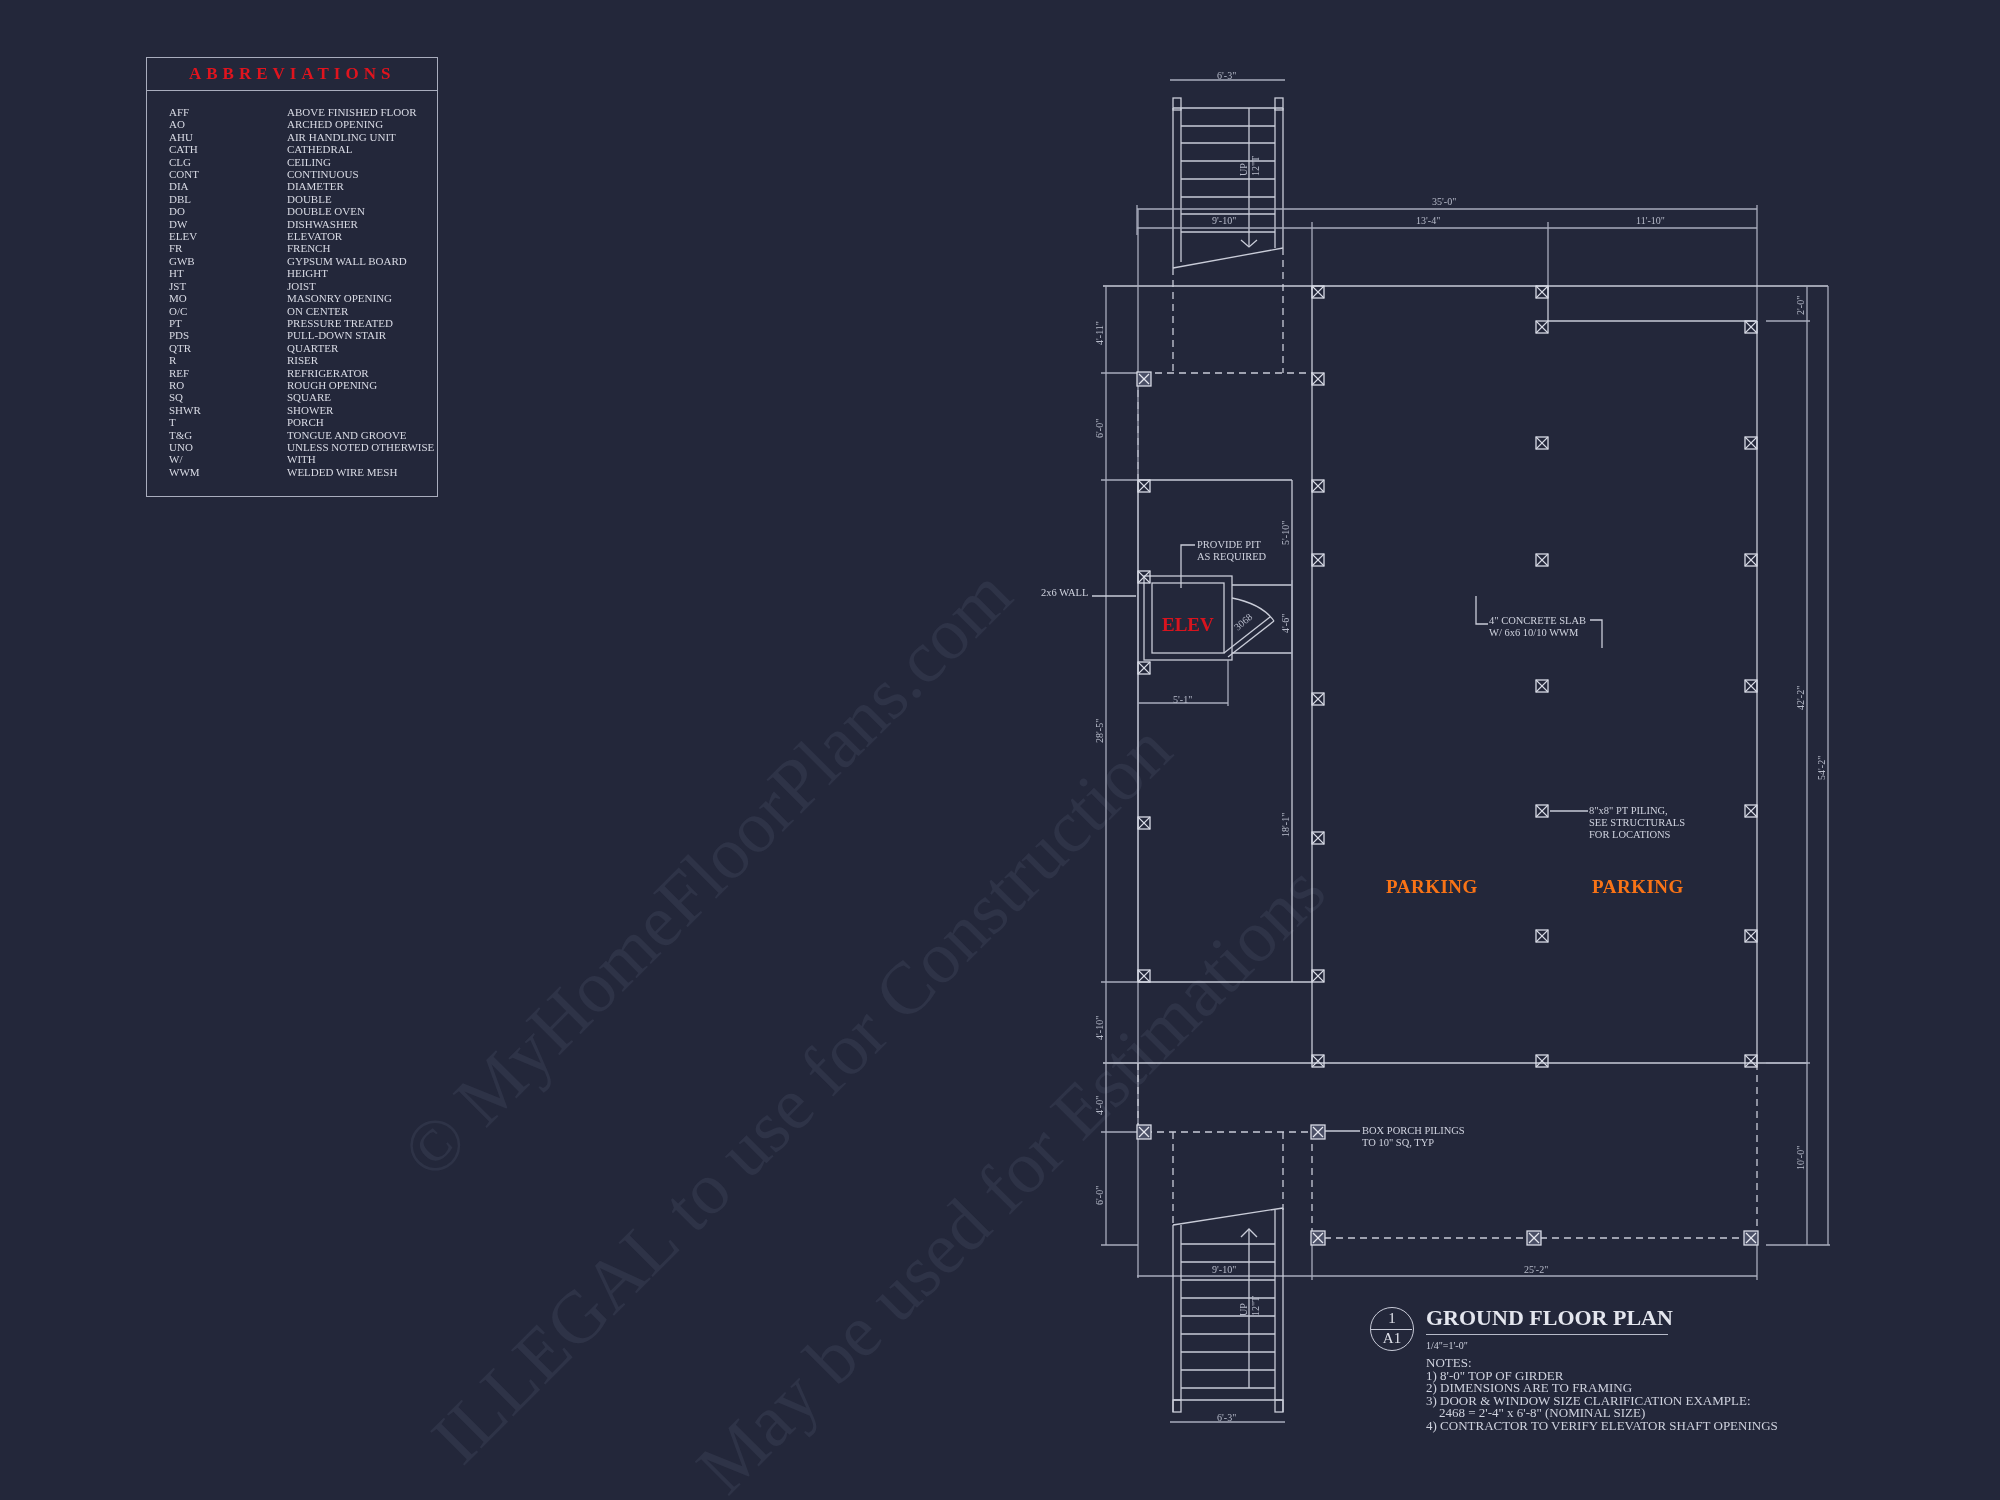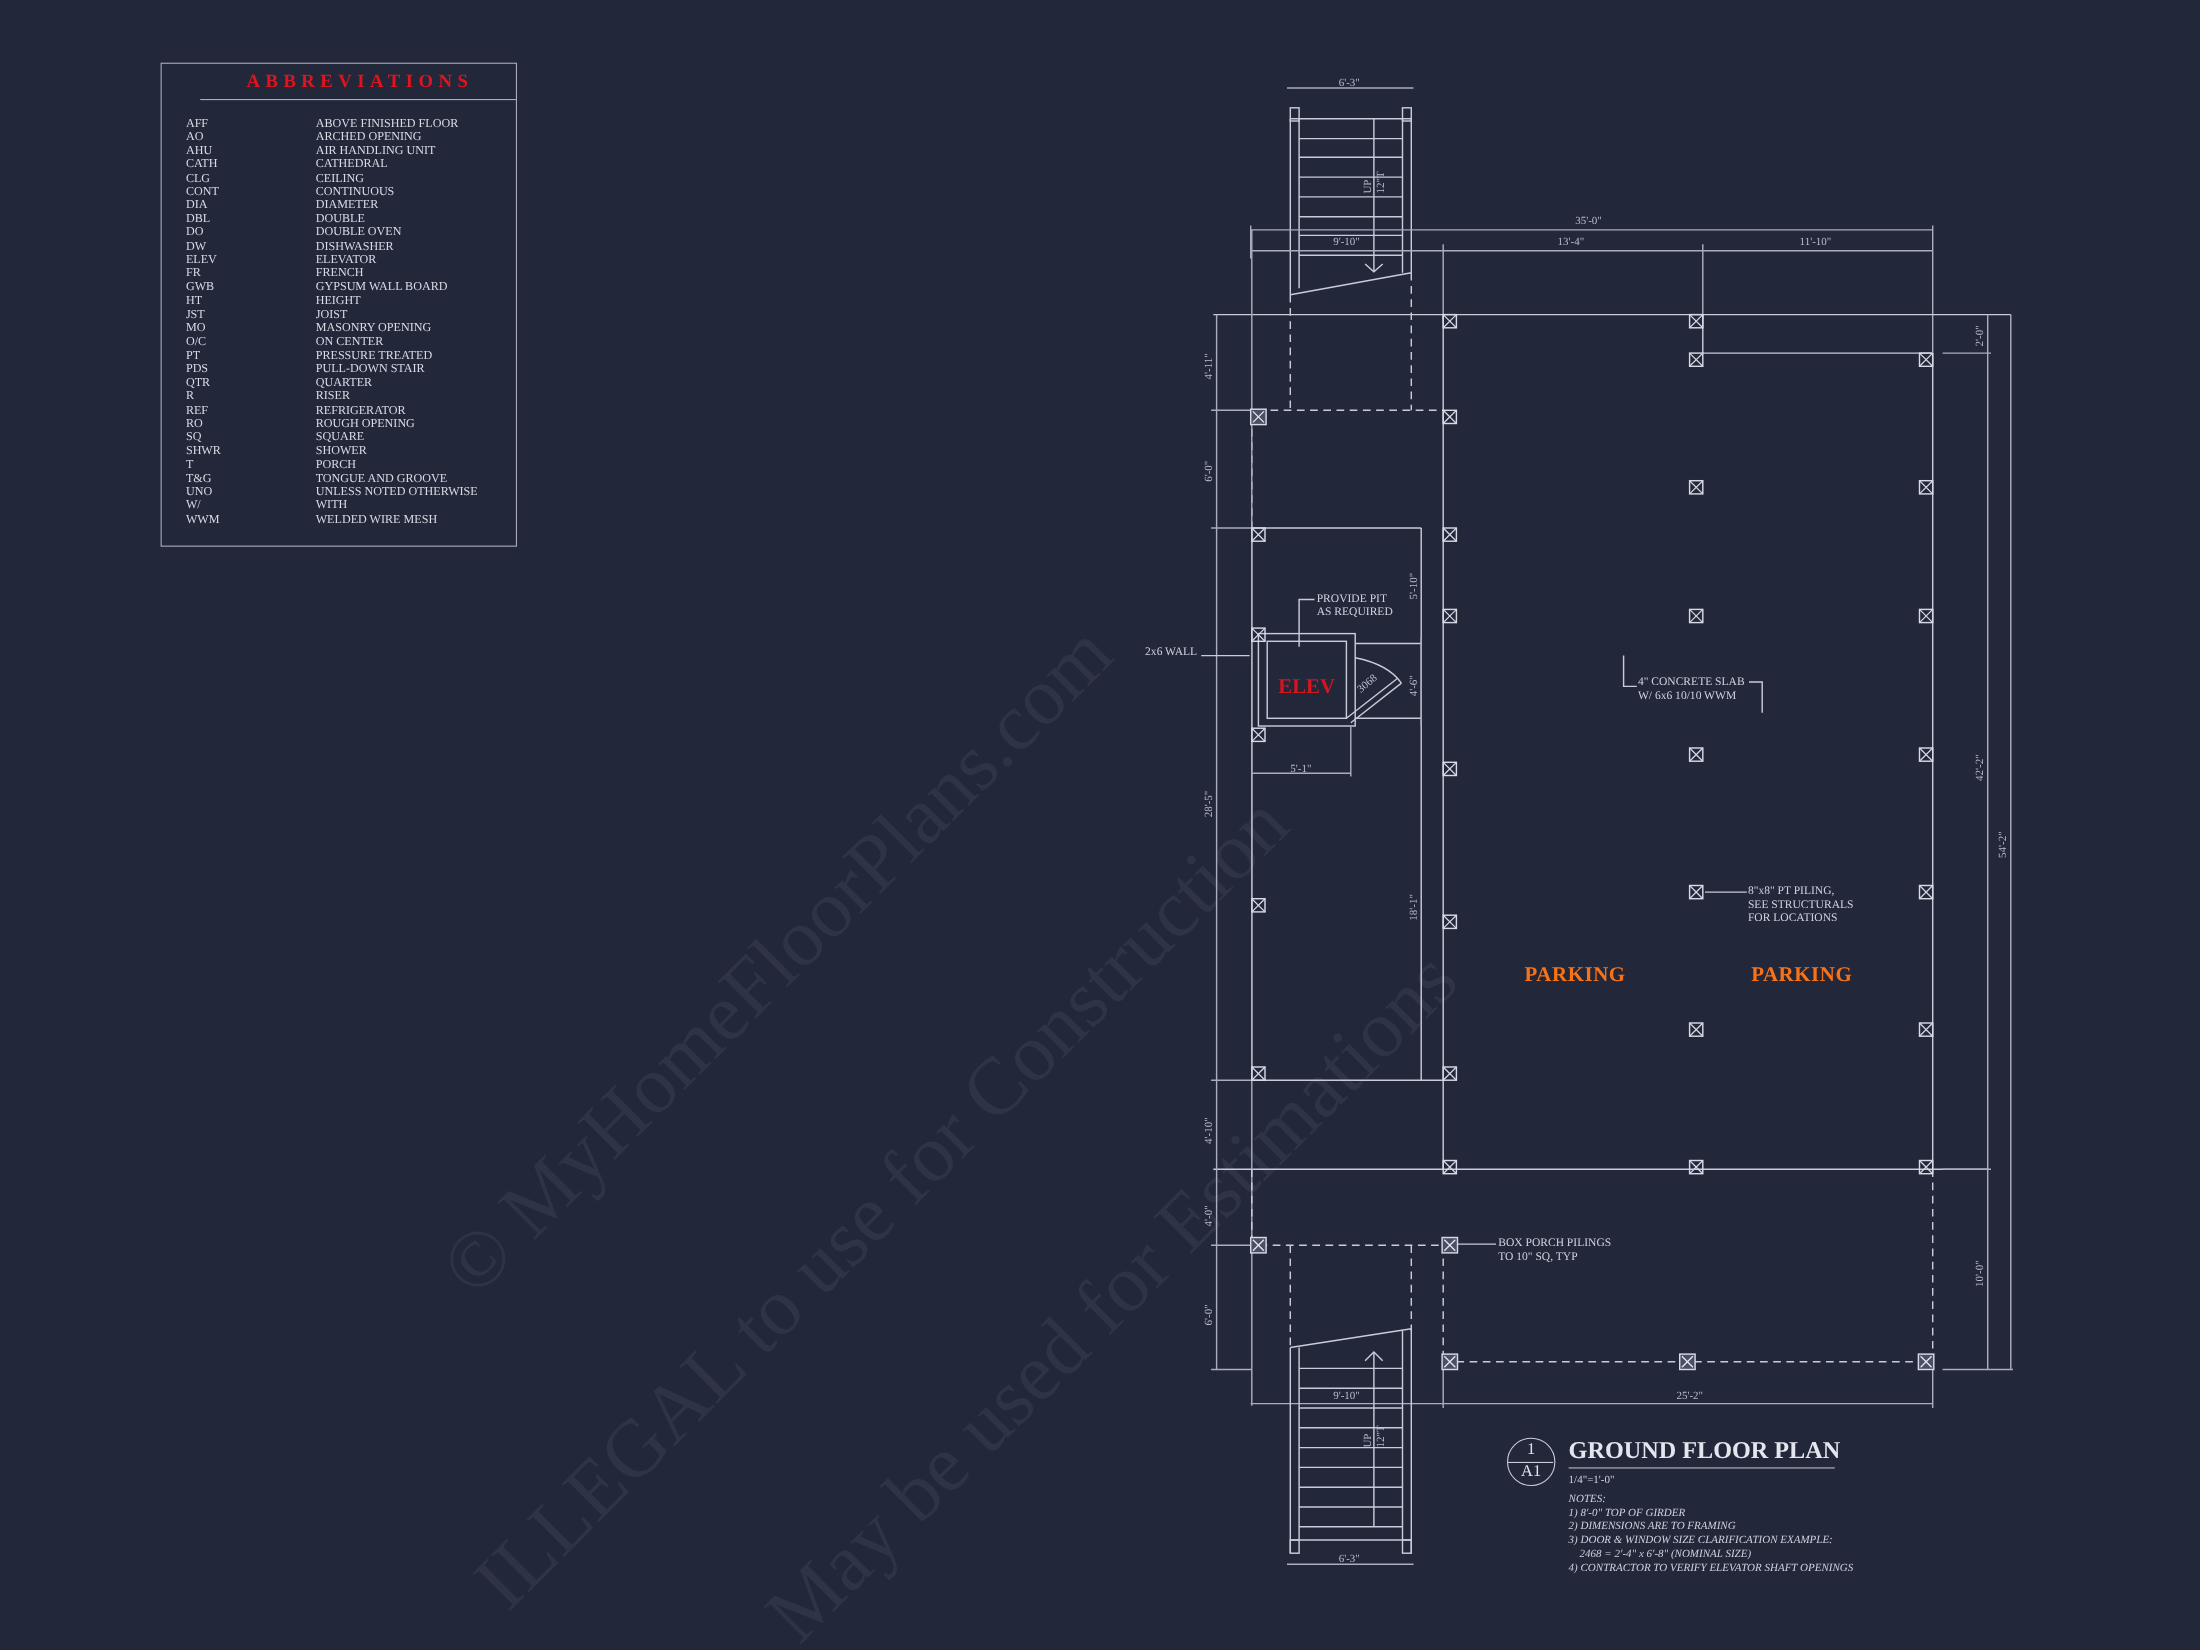--- a/index.html
+++ b/index.html
@@ -1,41 +1,41 @@
 <!DOCTYPE html>
 <html><head>
 <meta charset="utf-8">
 <style>
   html, body { margin:0; padding:0; }
   body {
     width:2000px; height:1500px; background:#23273a; position:relative; overflow:hidden;
     font-family:"Liberation Serif", "DejaVu Serif", serif; color:#d4d6e0;
   }
   .abbr-box {
-    position:absolute; left:146px; top:57px; width:324px; height:440px;
-    border:1.5px solid #a9adbd; box-sizing:border-box;padding-left:35px;
+    position:absolute; left:146px; top:57px; width:292px; height:440px;
+    border:1.5px solid #a9adbd; box-sizing:border-box;
   }
   .abbr-title {
     height:32px; border-bottom:1.5px solid #a9adbd; color:#e0141e; font-weight:bold;
     font-size:17px; letter-spacing:5px; padding-left:42px; line-height:32px;
   }
   .abbr-list { position:absolute; left:22px; top:48px; font-size:11px; line-height:12.4px; color:#d8dae4; }
   .abbr-row { display:flex; white-space:nowrap;align-items:center; }
   .abbr-code { width:118px; }
   .plan-svg { position:absolute; left:0; top:0; }
   .lbl { position:absolute; font-size:10.5px; color:#cfd2de; white-space:nowrap; line-height:12px;font-family:Liberation Serif, serif; }
   .dim { position:absolute; font-size:10px; color:#b8bccb; white-space:nowrap; }
   .vdim { position:absolute; font-size:10px; color:#b8bccb; white-space:nowrap; transform:rotate(-90deg); transform-origin:left top; }
   .parking { position:absolute; font-size:19px; color:#f97316; font-weight:bold; letter-spacing:0.5px; }
   .elev-lbl { position:absolute; font-size:19px; color:#d8141e; font-weight:bold; }
   .title-block { position:absolute; left:1370px; top:1305px; }
   .ttl { position:absolute; left:56px; top:0; font-size:22px; font-weight:bold; color:#e4e6ee; white-space:nowrap; }
   .ttl-rule { position:absolute; left:56px; top:29px; width:242px; border-top:1.5px solid #b6bac8; }
   .scale { position:absolute; left:56px; top:35px; font-size:10px; color:#cfd2de; white-space:nowrap; }
-  .notes { position:absolute; left:56px; top:52px; font-size:10px; line-height:12.5px; color:#cfd2de; white-space:nowrap;font-style:italic; }
+  .notes { position:absolute; left:56px; top:52px; font-size:13px; line-height:12.5px; color:#cfd2de; white-space:nowrap; }
   .bubble { position:absolute; left:0; top:2px; width:44px; height:44px; border:1.5px solid #c8cbd8; border-radius:50%; box-sizing:border-box; }
   .bubble-line { position:absolute; left:0; top:21px; width:41px; border-top:1.5px solid #c8cbd8; }
   .bubble-top { position:absolute; width:100%; top:2px; text-align:center; font-size:15px; color:#dfe1ea; }
   .bubble-bot { position:absolute; width:100%; top:22px; text-align:center; font-size:15px; color:#dfe1ea; }
   .watermark {
     position:absolute; font-size:74px; color:rgba(150,158,190,0.10); white-space:nowrap;
     transform:rotate(-45deg); transform-origin:left top; font-family:"Liberation Serif", serif; pointer-events:none;
   }
 </style>
 </head>

